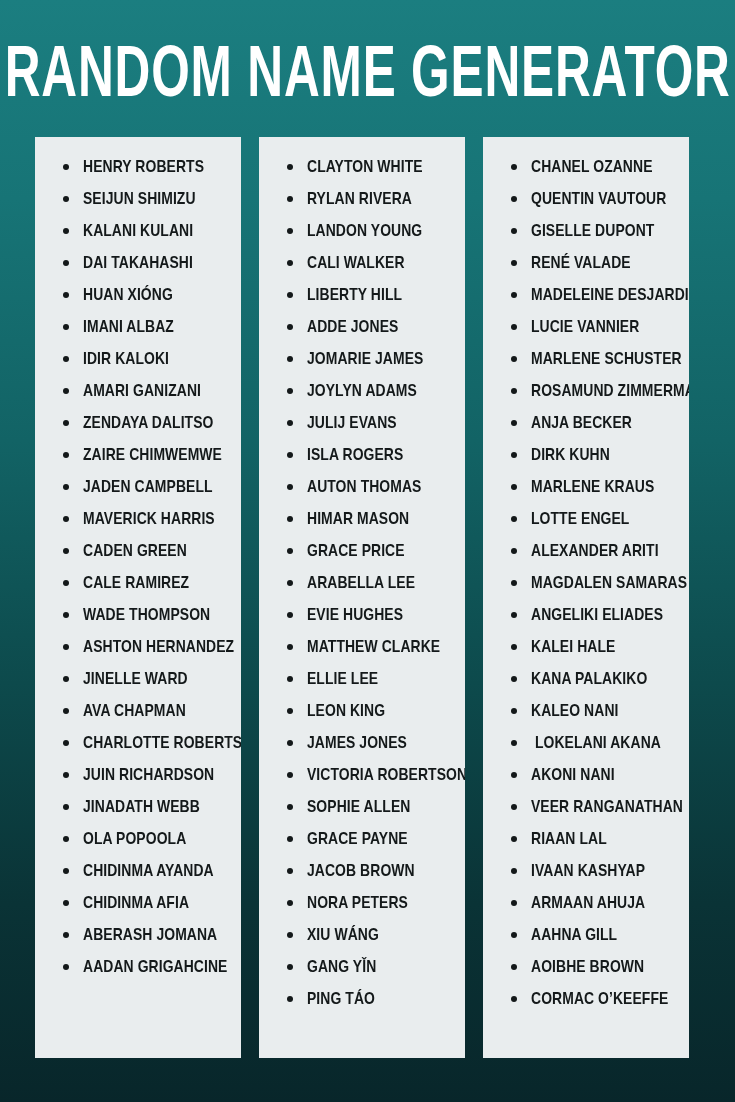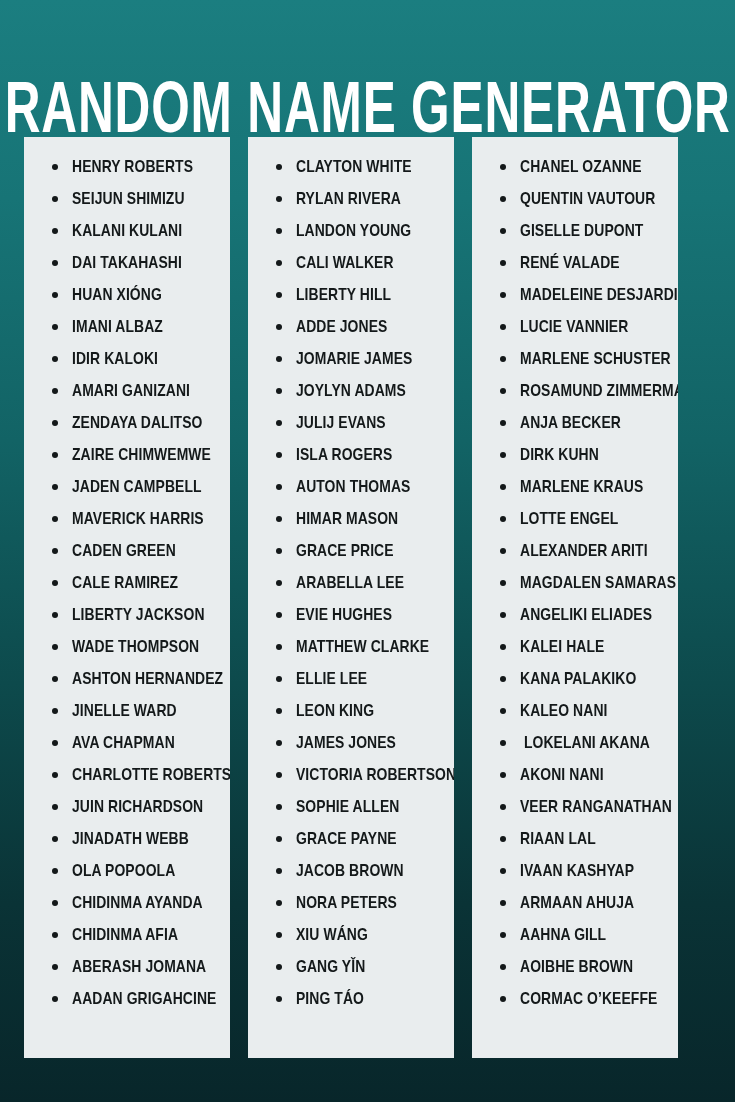--- a/index.html
+++ b/index.html
@@ -23,41 +23,40 @@
     position:relative;
   }
 
   
   .title-bar{
     width:735px;
     height:137px;
     display:flex;
     align-items:center;
     justify-content:center;
-    margin-top:36px;
   }
 
   .title{
     color:#ffffff;
     font-family:"Liberation Sans Narrow","Liberation Sans", sans-serif;
     font-weight:700;
     font-size:62px;
     line-height:62px;
     letter-spacing:1px;
     text-transform:uppercase;
     transform:scaleX(0.80) scaleY(1.16);
     transform-origin:center center;
     white-space:nowrap;
     padding-top:4px;
   }
 
   
   .columns{
     position:absolute;
-    left:24px;
+    left:35px;
     top:137px;
     width:663px;
     height:921px;
     display:flex;
     gap:18px;
   }
 
   .card{
     background:#e9edee;
     width:206px;
@@ -158,24 +157,20 @@
         <li class="name-item">
           <span class="bullet"></span>
           <span class="name-text">CADEN GREEN</span>
         </li>
         <li class="name-item">
           <span class="bullet"></span>
           <span class="name-text">CALE RAMIREZ</span>
         </li>
         <li class="name-item">
           <span class="bullet"></span>
-          <span class="name-text">LIBERTY JACKSON</span>
-        </li>
-        <li class="name-item">
-          <span class="bullet"></span>
           <span class="name-text">WADE THOMPSON</span>
         </li>
         <li class="name-item">
           <span class="bullet"></span>
           <span class="name-text">ASHTON HERNANDEZ</span>
         </li>
         <li class="name-item">
           <span class="bullet"></span>
           <span class="name-text">JINELLE WARD</span>
         </li>

